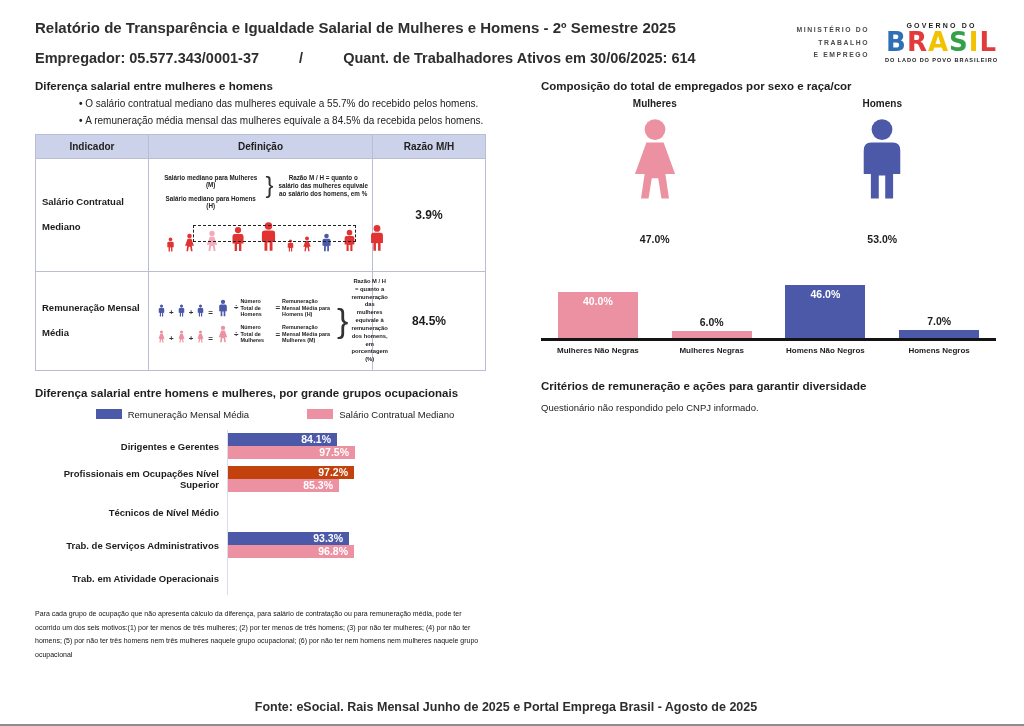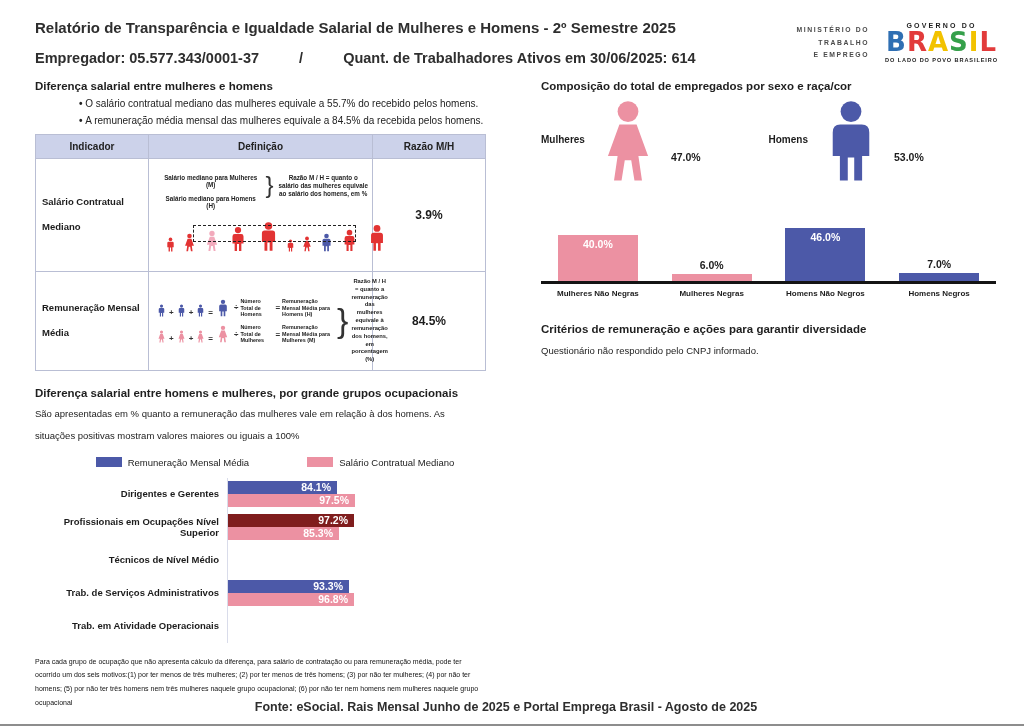--- a/index.html
+++ b/index.html
@@ -62,21 +62,21 @@
   .swatch{width:26px;height:10px;display:inline-block;}
   .occ-chart{margin-top:4px;}
   .occ-row{display:flex;align-items:center;min-height:33px;}
   .occ-label{width:184px;text-align:right;padding-right:8px;font-weight:bold;font-size:9.5px;color:#1c1c1c;line-height:1.2;}
   .occ-bars{flex:1;border-left:1px solid #d9dcea;align-self:stretch;display:flex;flex-direction:column;justify-content:center;}
   .hbar{height:13px;line-height:13px;text-align:right;color:#fff;font-size:10.5px;font-weight:bold;padding-right:6px;box-sizing:border-box;}
   .footnote{font-size:7px;line-height:1.95;width:448px;margin-top:12px;color:#111;}
 
   
   .figures{display:flex;margin-top:6px;}
-  .figure{width:50%;display:flex;flex-direction:row;align-items:center;}
+  .figure{width:50%;display:flex;flex-direction:column;align-items:center;}
   .figure-label{font-size:10px;font-weight:bold;color:#1c1c1c;margin-bottom:7px;}
   .figure-pct{font-size:10.5px;font-weight:bold;color:#1c1c1c;margin-top:27px;}
   .race{margin-top:29px;width:455px;}
   .race-cols{display:flex;align-items:flex-end;height:64px;}
   .race-col{flex:1;display:flex;flex-direction:column;align-items:center;justify-content:flex-end;}
   .race-bar{width:80px;}
   .race-in{color:#fff;font-size:10.5px;font-weight:bold;text-align:center;padding-top:3px;}
   .race-out{font-size:10.5px;font-weight:bold;color:#1c1c1c;margin-bottom:3px;}
   .race-baseline{height:3px;background:#141414;}
   .race-labels{display:flex;margin-top:5px;}
@@ -260,21 +260,20 @@
               <div class="brace def2-brace">}</div>
               <div class="def2-note">Razão M / H = quanto a remuneração das mulheres equivale à remuneração dos homens, em porcentagem (%)</div>
             </div>
           </td>
           <td class="ratio">84.5%</td>
         </tr>
       </tbody>
         </table>
 
       <h2 class="sec" style="margin-top:16px;">Diferença salarial entre homens e mulheres, por grande grupos ocupacionais</h2>
-      <div class="occ-sub">São apresentadas em % quanto a remuneração das mulheres vale em relação à dos homens. As situações positivas mostram valores maiores ou iguais a 100%</div>
 
       <div class="legend">
         <div class="legend-item">
           <span class="swatch" id="sw-blue" style="background: rgb(76, 89, 168);"></span>
           <span>Remuneração Mensal Média</span>
         </div>
         <div class="legend-item">
           <span class="swatch" id="sw-pink" style="background: rgb(236, 145, 162);"></span>
           <span>Salário Contratual Mediano</span>
         </div>
@@ -284,21 +283,21 @@
           <div class="occ-row">
             <div class="occ-label">Dirigentes e Gerentes</div>
             <div class="occ-bars">
               <div class="hbar" style="width:109px;background:#4c59a8">84.1%</div>
               <div class="hbar" style="width:127px;background:#ec91a2">97.5%</div>
             </div>
           </div>
           <div class="occ-row">
             <div class="occ-label">Profissionais em Ocupações Nível Superior</div>
             <div class="occ-bars">
-              <div class="hbar" style="width:126px;background:#7f1d1d">97.2%</div>
+              <div class="hbar" style="width:126px;background:#c2410c">97.2%</div>
               <div class="hbar" style="width:111px;background:#ec91a2">85.3%</div>
             </div>
           </div>
           <div class="occ-row">
             <div class="occ-label">Técnicos de Nível Médio</div>
             <div class="occ-bars"></div>
           </div>
           <div class="occ-row">
             <div class="occ-label">Trab. de Serviços Administrativos</div>
             <div class="occ-bars">

